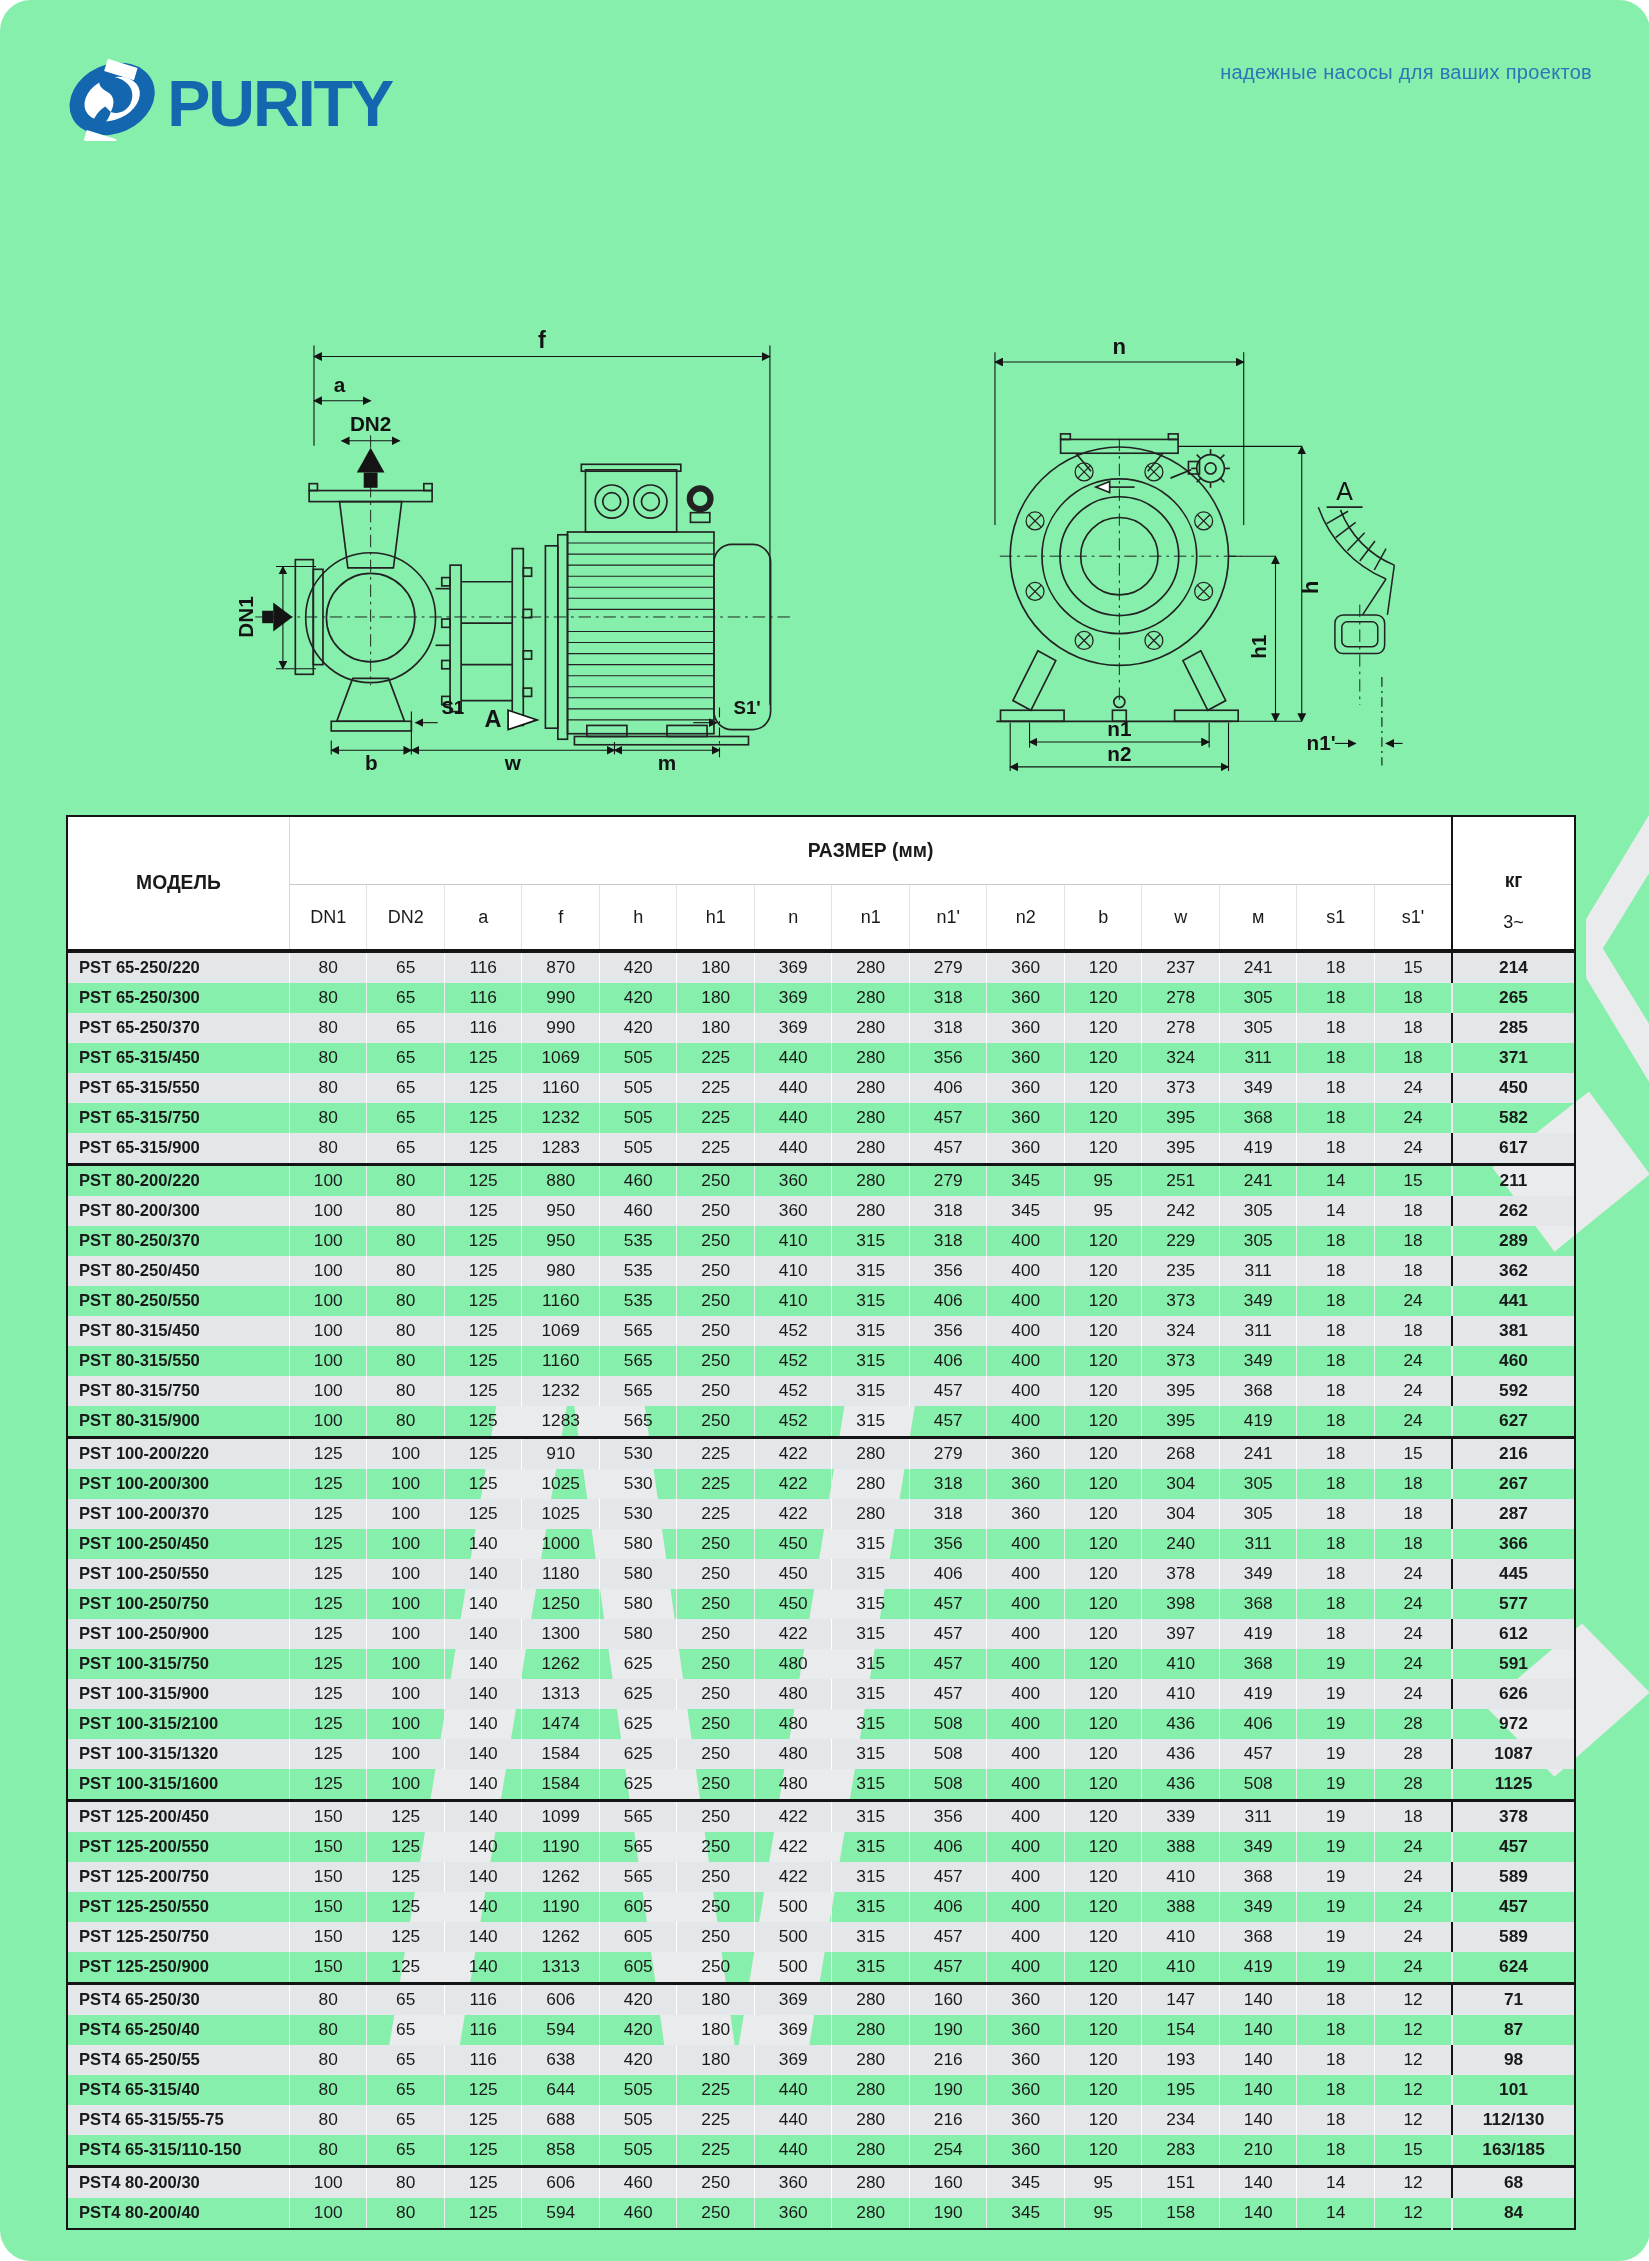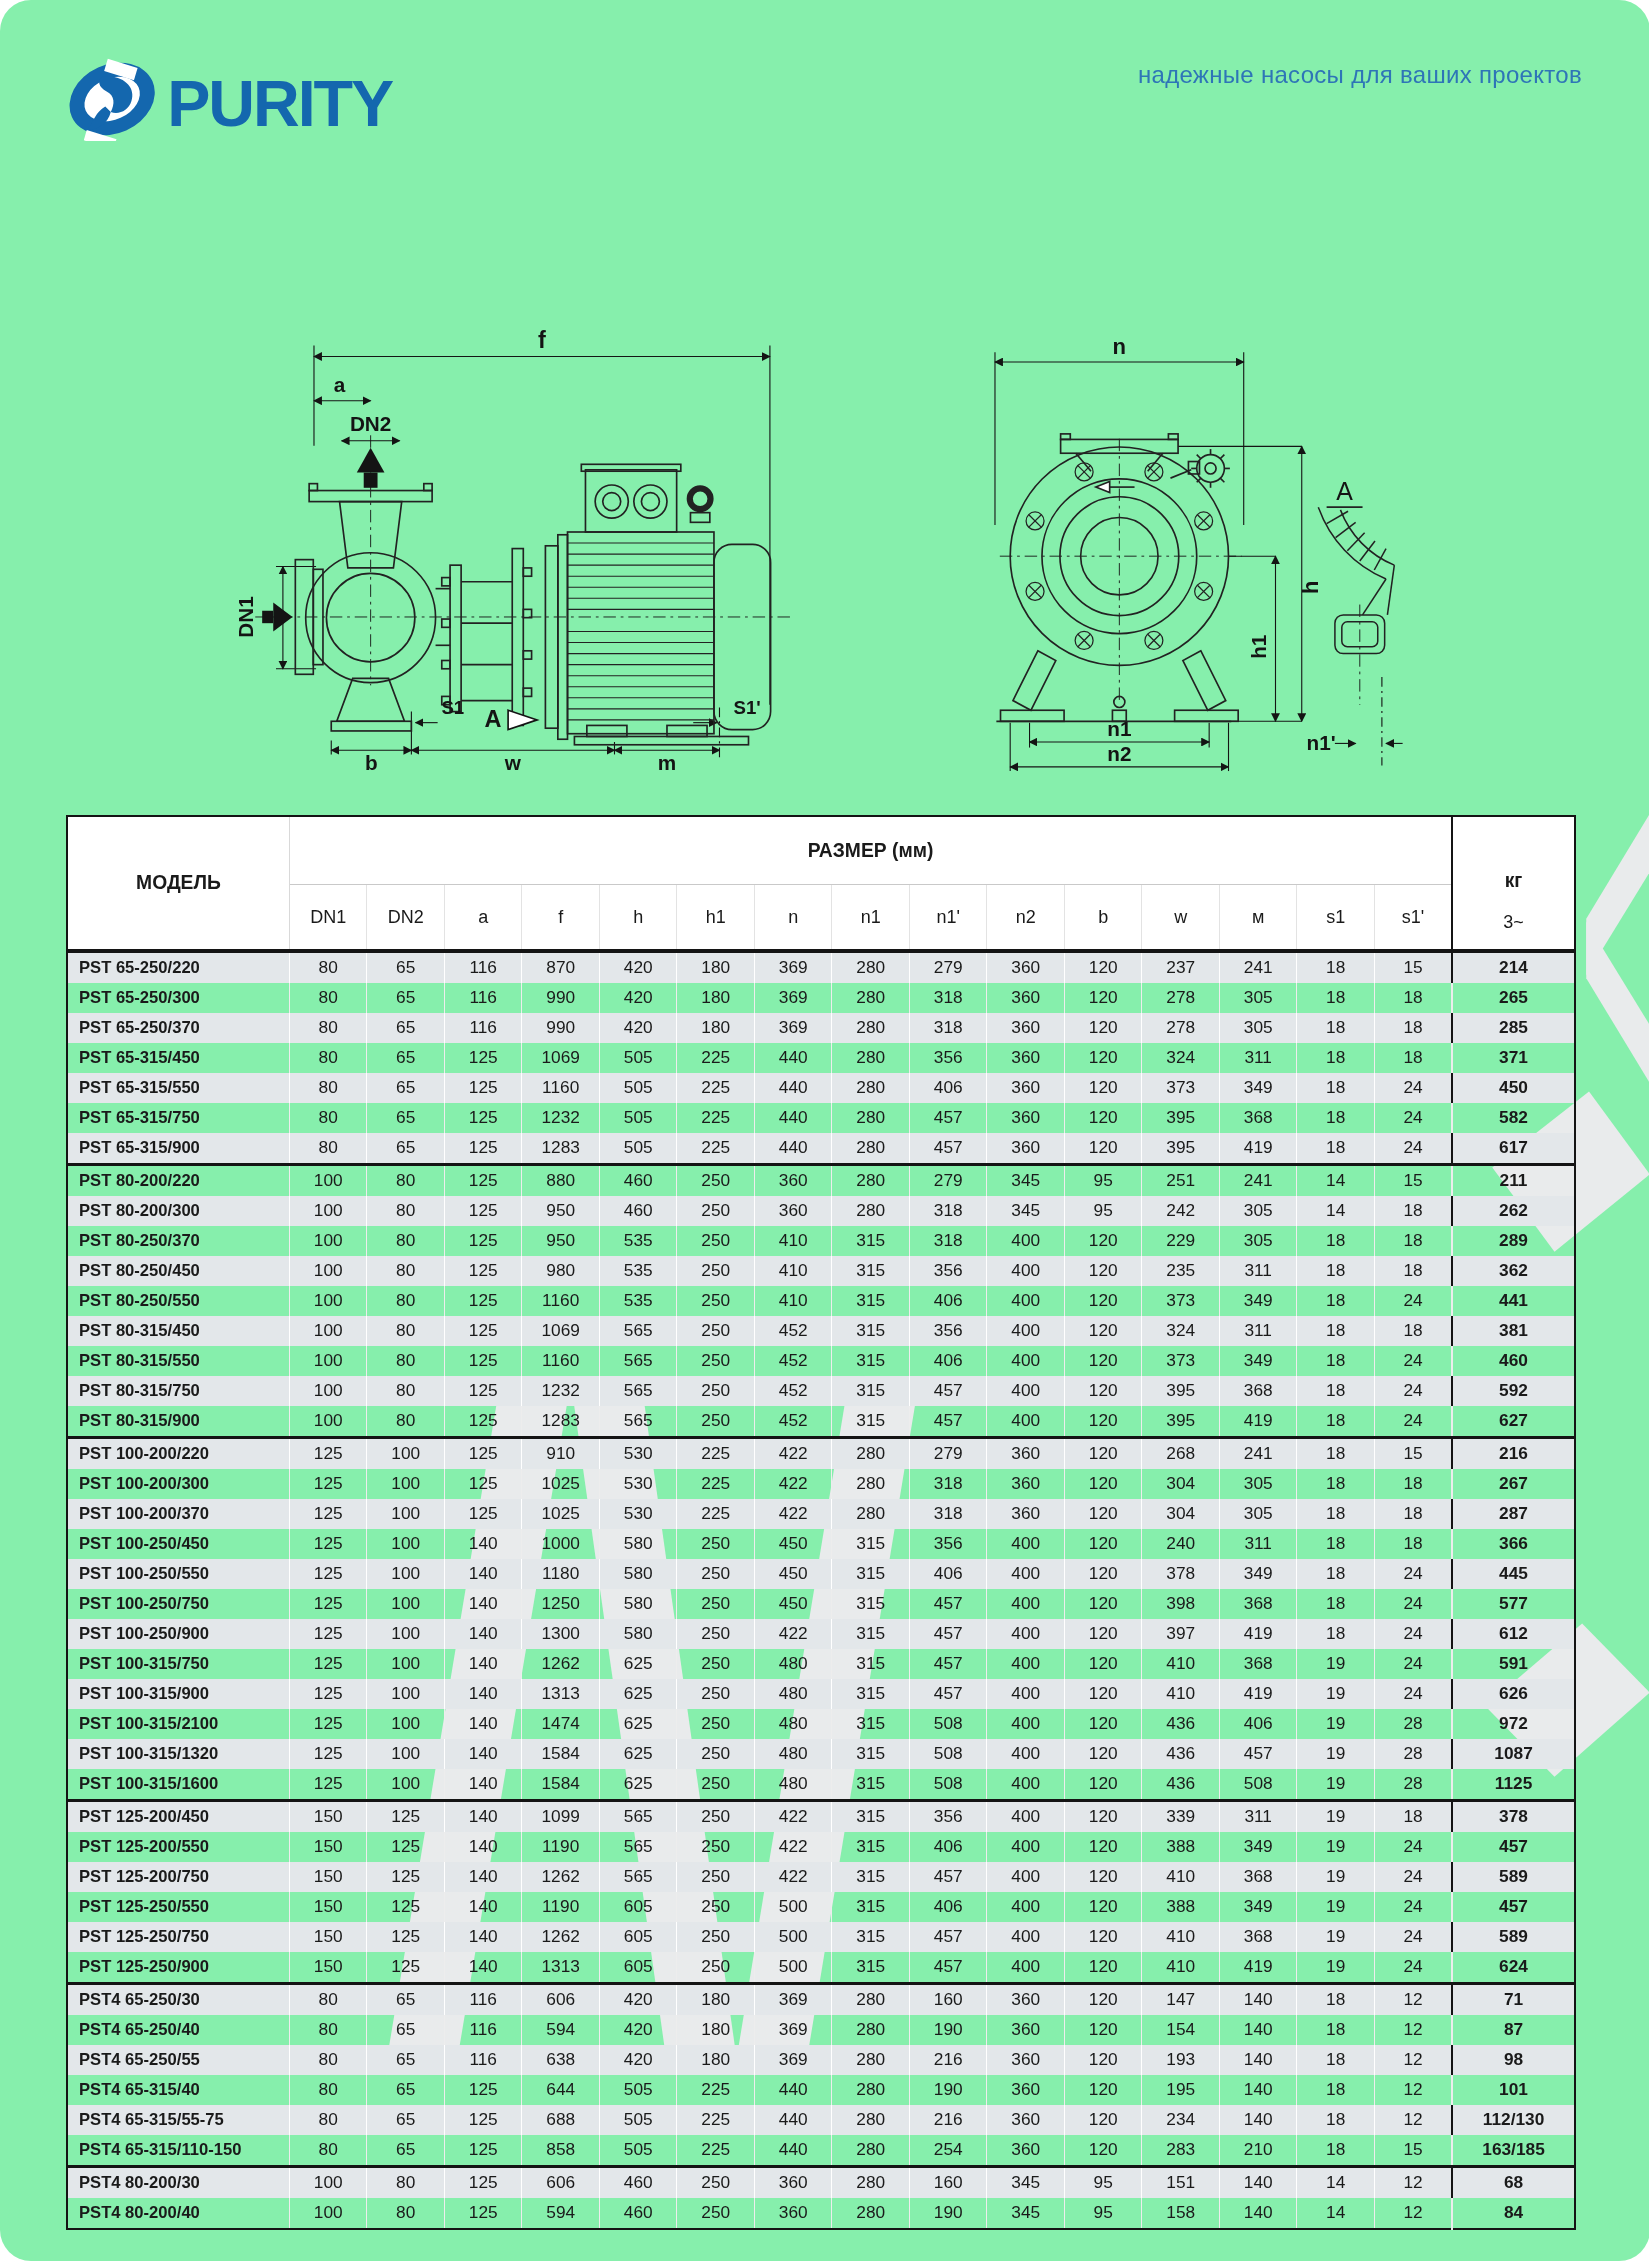--- a/index.html
+++ b/index.html
@@ -1,20 +1,20 @@
 <!DOCTYPE html>
 <html style="font-size:11px"><head>
 <meta charset="utf-8">
 <style>
   html,body{margin:0;padding:0;background:#ffffff;}
   body{font-family:"Liberation Sans",sans-serif;color:#1a1a1a;}
   .page{position:relative;width:1650px;height:2261px;background:#86efac;overflow:hidden;border-radius:31px;}
   .wm{position:absolute;left:0;top:0;width:1650px;height:2261px;z-index:0;}
   .logo{position:absolute;left:66px;top:57px;z-index:2;}
-  .tagline{position:absolute;top:61px;right:68px;z-index:2;font-size:24px;color:#2e75b7;letter-spacing:0.3px;}
+  .tagline{position:absolute;top:61px;right:58px;z-index:2;font-size:20px;color:#2e75b7;letter-spacing:0.3px;}
   .drawing{position:absolute;z-index:1;}
   #side-view{left:200px;top:290px;}
   #front-view{left:948px;top:290px;}
   .table-wrap{position:absolute;left:66px;top:815px;width:1510px;z-index:1;}
   table.dims{width:100%;border-collapse:collapse;table-layout:fixed;border:2.8px solid #141414;}
   col.c-model{width:221px;} col.c-dim{width:77px;} col.c-kg{width:122px;}
   thead{border-bottom:4.1px solid #141414;}
   thead th{background:#fff;font-weight:bold;padding:7px;}
   th.model-h{font-size:19.3px;border-right:1.4px solid #d9d9d9;}
   th.size-h{font-size:19.3px;height:43px;border-bottom:1.4px solid #c9c9c9;}

